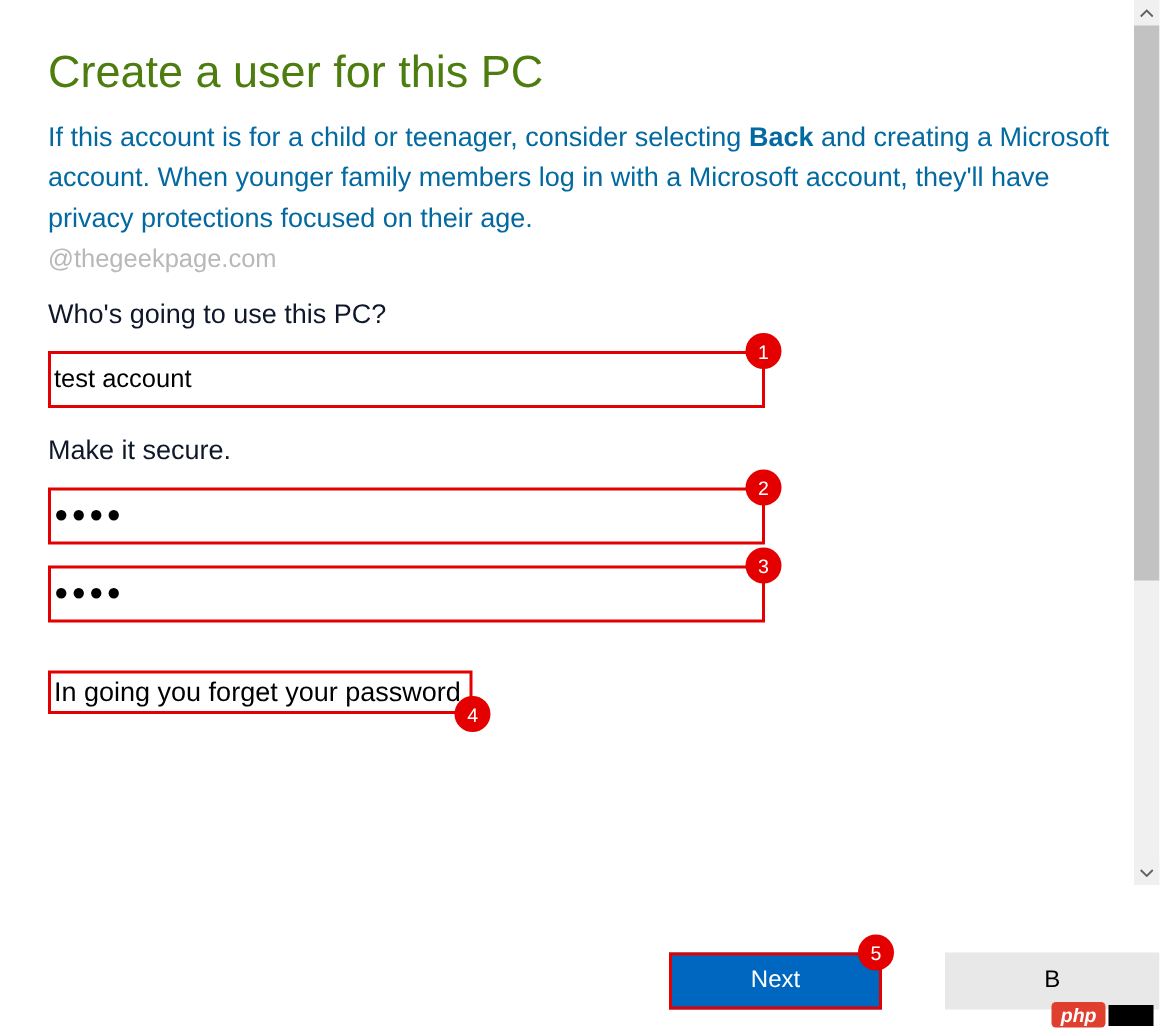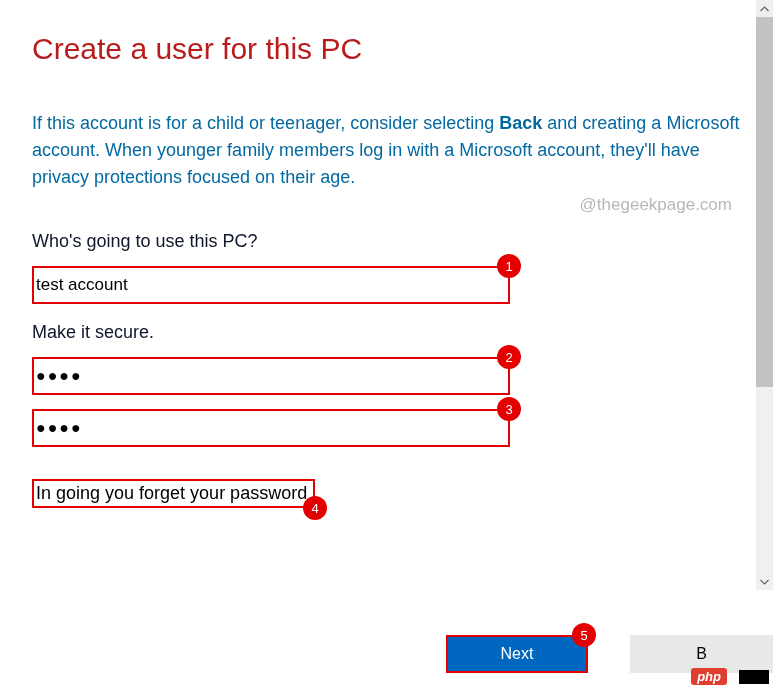--- a/index.html
+++ b/index.html
@@ -18,37 +18,37 @@
     .content-area {
       padding: 32px 0 0 32px;
       width: 744px;
       height: 590px;
       overflow: hidden;
       position: relative;
     }
     .page-title {
       font-size: 30px;
       font-weight: 300;
-      color: #b91c1c;
-      margin-bottom: 44px;
+      color: #4d7c0f;
+      margin-bottom: 12px;
     }
     .intro-para {
       font-size: 18px;
       line-height: 1.5;
       color: #0369a1;
       margin-bottom: 24px;
       width: 710px;
     }
     .intro-para b {
       font-weight: 700;
     }
     .watermark {
       color: #b8b8b8;
       font-size: 17px;
-      text-align: right;
+      text-align: left;
       width: 700px;
       margin-top: -20px;
       margin-bottom: -2px;
     }
     .section-label {
       font-size: 18px;
       color: #0f172a;
       margin-bottom: 14px;
       margin-top: 18px;
     }
@@ -191,21 +191,21 @@
       font-family: inherit;
       text-align: center;
       overflow: hidden;
     }
     .php-overlay {
       position: absolute;
       right: 4px;
       bottom: 4px;
       display: flex;
       align-items: center;
-      gap: 12px;
+      gap: 2px;
     }
     .php-pill {
       background: #e03e2f;
       color: #fff;
       font-style: italic;
       font-weight: bold;
       font-size: 13px;
       padding: 1px 6px;
       border-radius: 3px;
     }

